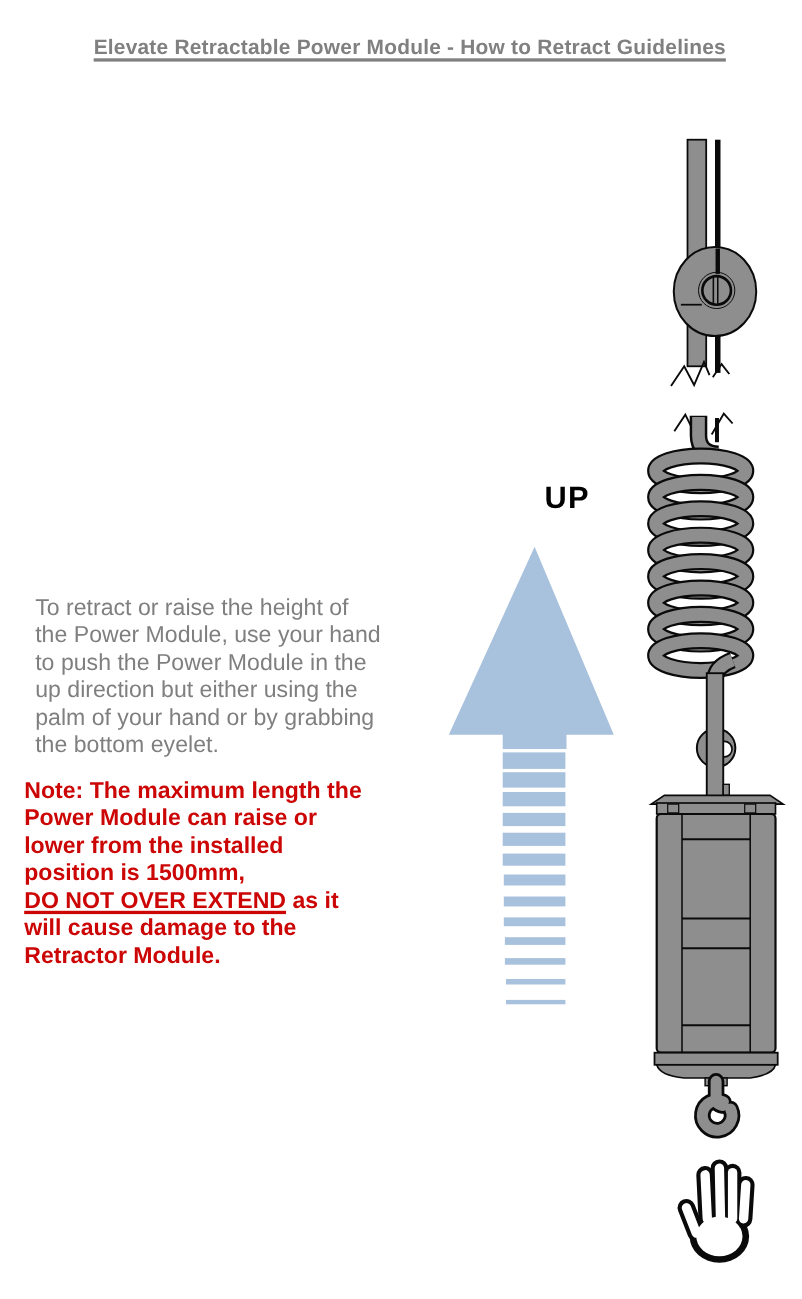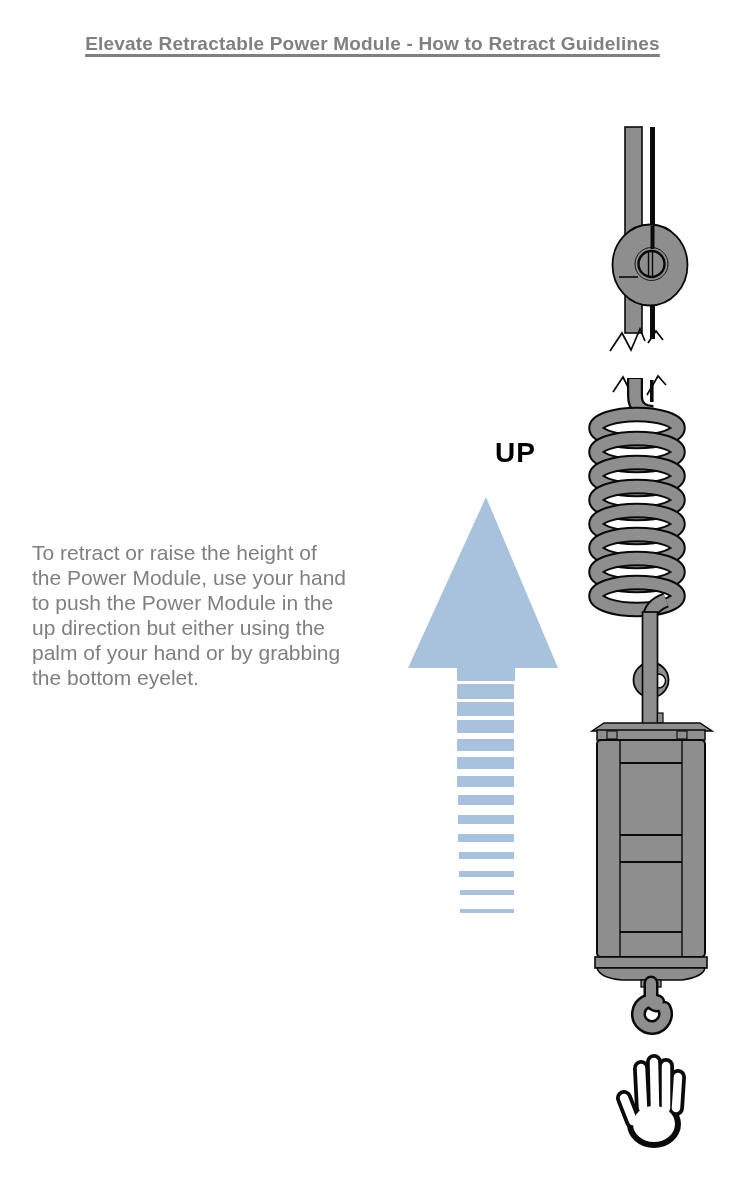--- a/index.html
+++ b/index.html
@@ -38,20 +38,27 @@
 
   <h1 class="title">Elevate Retractable Power Module - How to Retract Guidelines</h1>
 
   <p class="instruction">To retract or raise the height of
 the Power Module, use your hand
 to push the Power Module in the
 up direction but either using the
 palm of your hand or by grabbing
 the bottom eyelet.</p>
 
+  <p class="note"><span>Note: The maximum length the
+Power Module can raise or
+lower from the installed
+position is 1500mm,
+</span><span class="u">DO NOT OVER EXTEND</span><span> as it
+will cause damage to the
+Retractor Module.</span></p>
 
   <div class="up-label">UP</div>
 
   <svg class="arrow-svg" width="175" height="430" viewBox="400 490 175 430">
     <polygon points="486,497 558,668 515,668 515,681 457,681 457,668 408,668" fill="var(--c-arrow)"></polygon>
     <g fill="var(--c-arrow)">
       <rect x="457" y="684" width="57" height="15"></rect>
       <rect x="457" y="702" width="57" height="14"></rect>
       <rect x="457" y="720" width="57" height="13"></rect>
       <rect x="457" y="739" width="57" height="12"></rect>

